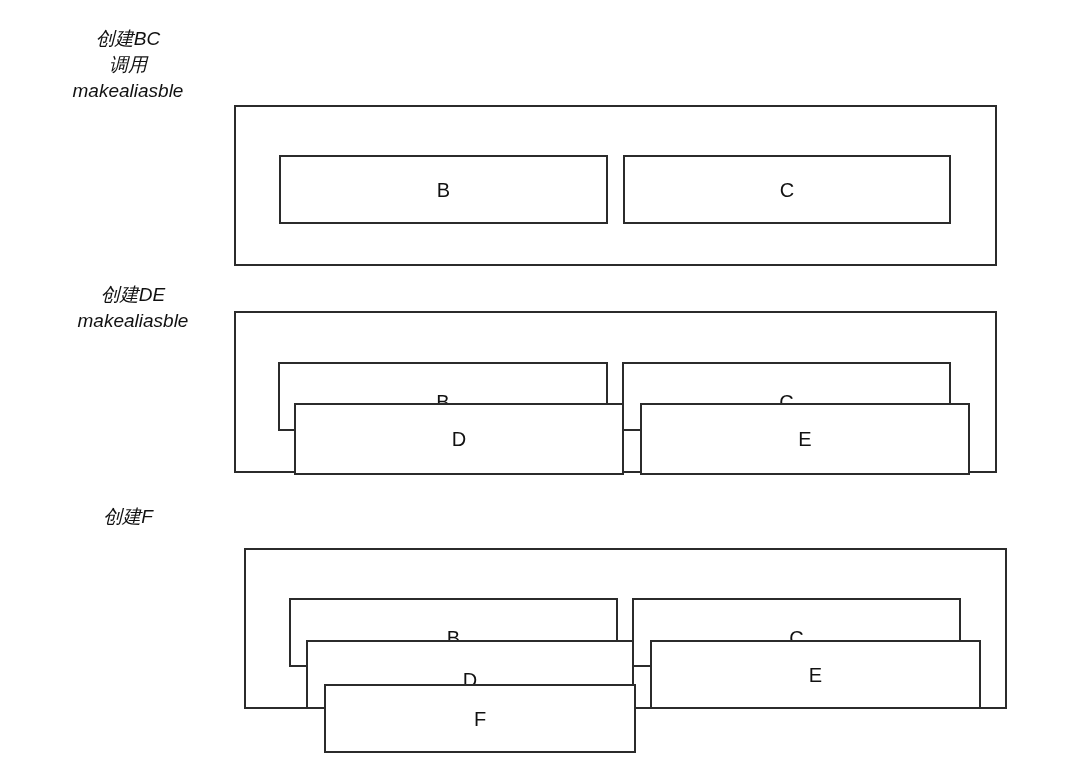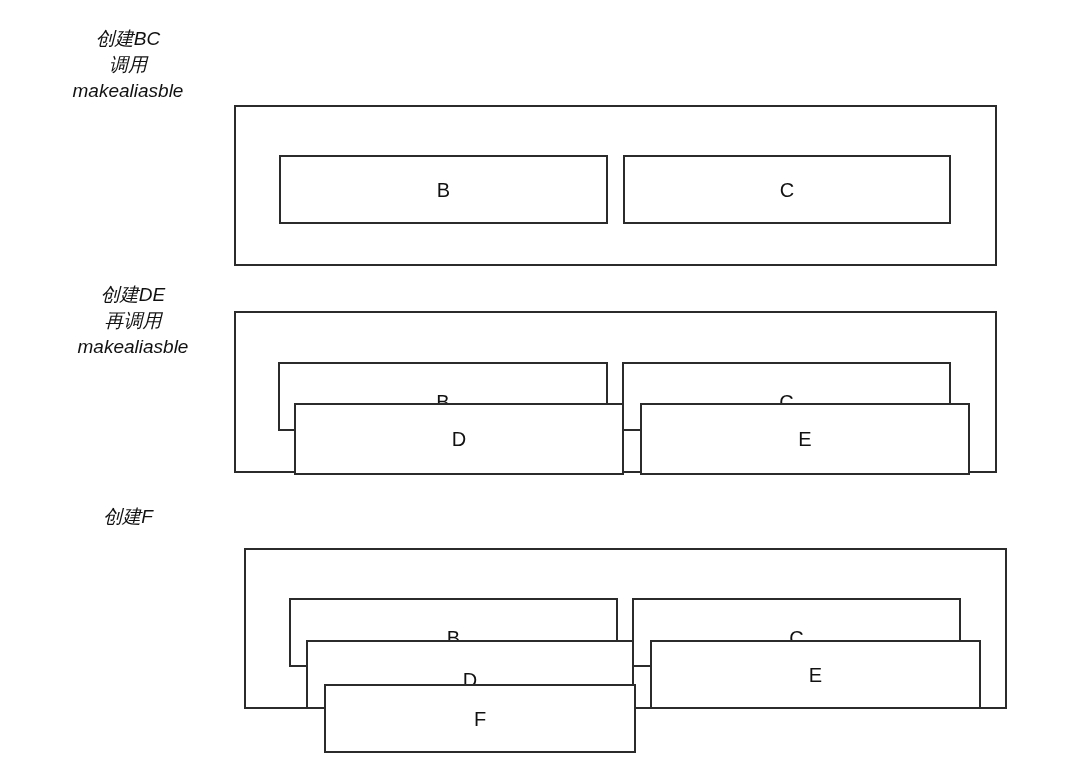--- a/index.html
+++ b/index.html
@@ -81,21 +81,20 @@
   <div class="box" style="left:279px; top:155px; width:329px; height:69px; z-index:2;">
     <span class="box-label label-center">B</span>
   </div>
 
   <div class="box" style="left:623px; top:155px; width:328px; height:69px; z-index:2;">
     <span class="box-label label-center">C</span>
   </div>
 
   <div class="caption" style="left:18px; top:282px; width:230px;">
     <span class="cap-line">创建DE</span>
-    <span class="cap-line">再调用</span>
     <span class="cap-line">makealiasble</span>
   </div>
 
   <div class="box outer" style="left:234px; top:311px; width:763px; height:162px; z-index:1;"></div>
 
   <div class="box" style="left:278px; top:362px; width:330px; height:69px; z-index:2;">
     <span class="box-label label-strip">B</span>
   </div>
 
   <div class="box" style="left:622px; top:362px; width:329px; height:69px; z-index:2;">

